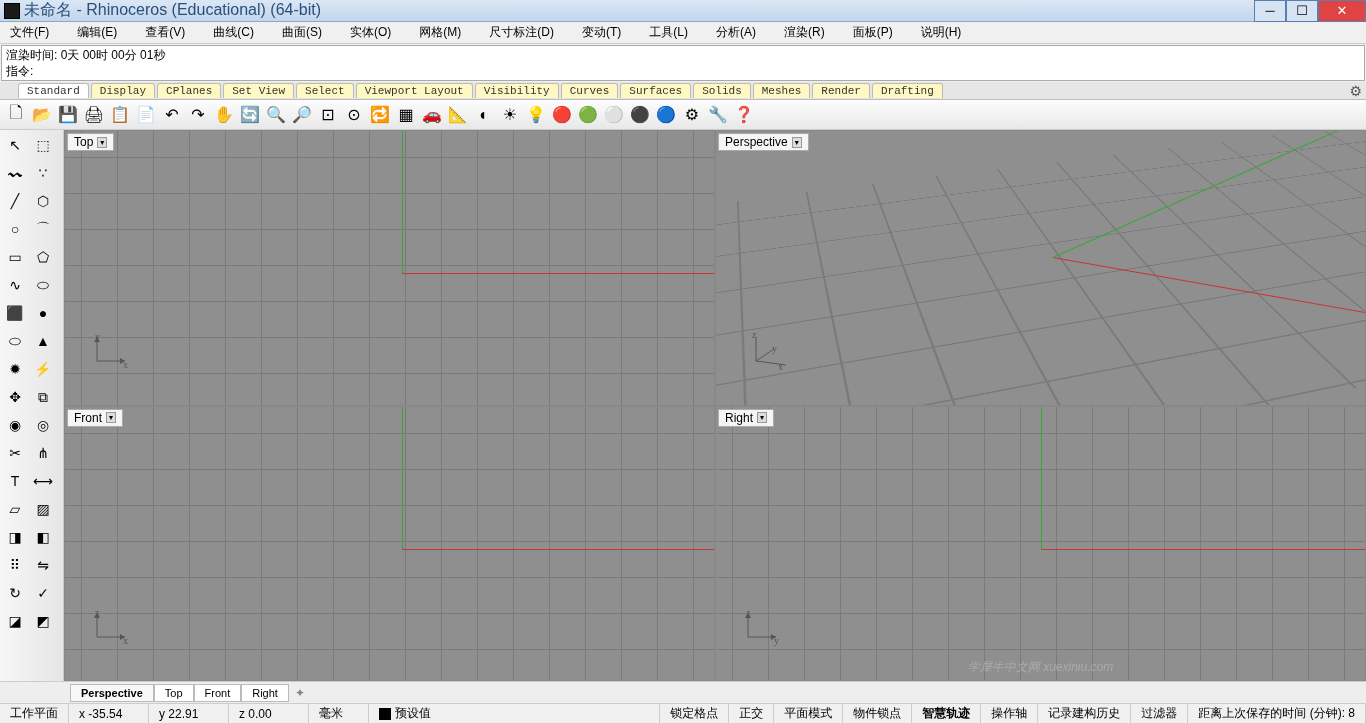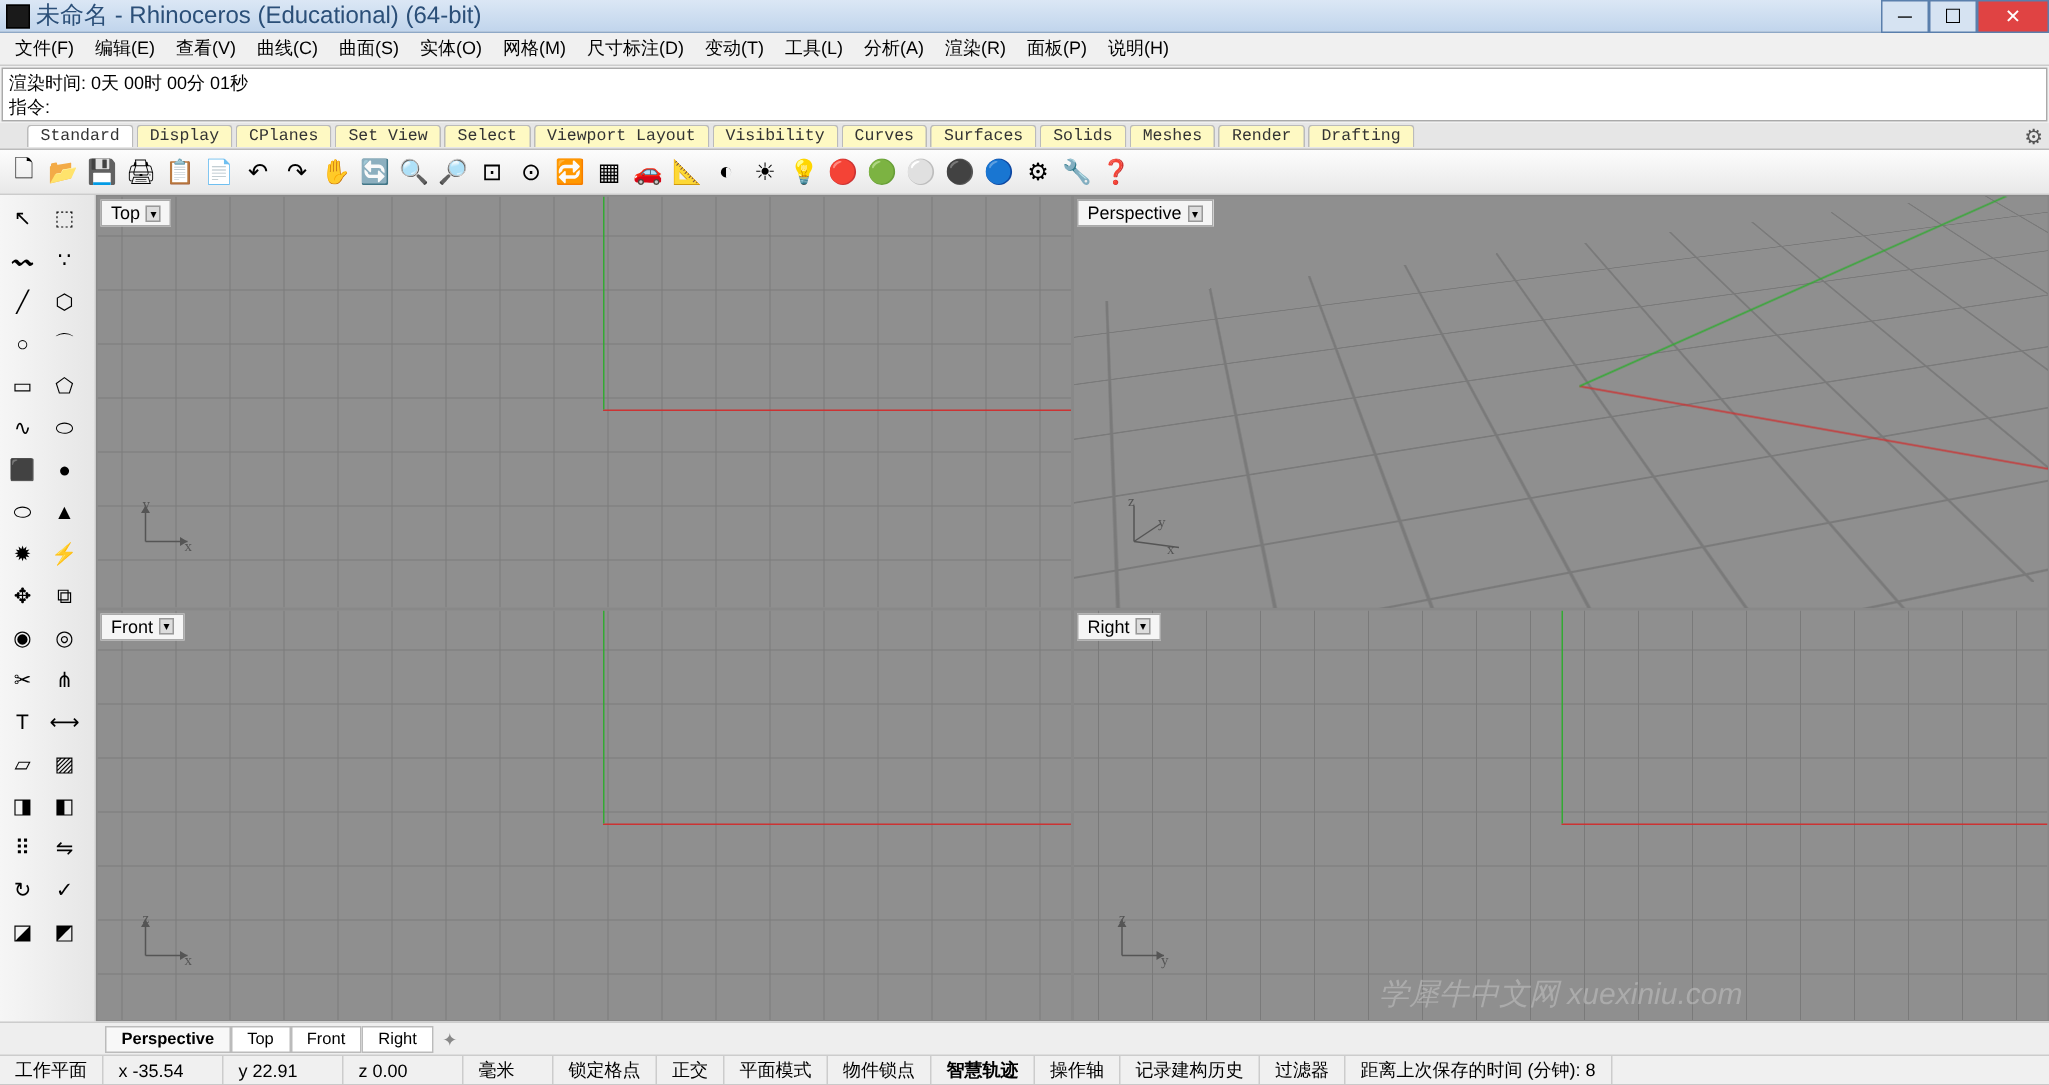--- a/index.html
+++ b/index.html
@@ -7,21 +7,21 @@
 
 
 .titlebar { height: 22px; background: linear-gradient(#dbe7f5, #c1d5ec); border-bottom: 1px solid #8ea8c6; display: flex; align-items: center; padding-left: 4px; }
 .titlebar .appicon { width: 16px; height: 16px; background: #1a1a1a; border: 1px solid #000; margin-right: 4px; }
 .titlebar .title { color: #2b4f78; font-size: 16px; }
 .titlebar .winbtns { margin-left: auto; display: flex; }
 .titlebar .winbtn { width: 32px; height: 22px; border: 1px solid #5a7fac; background: #d6e3f2; display: flex; align-items: center; justify-content: center; font-size: 13px; }
 .titlebar .winbtn.close { background: #e04343; color: #fff; width: 48px; }
 
 
-.menubar { height: 22px; background: #f0f0f0; border-bottom: 1px solid #ccc; display: flex; align-items: center; padding-left: 4px; gap: 2px; }
+.menubar { height: 22px; background: #f0f0f0; border-bottom: 1px solid #ccc; display: flex; align-items: center; padding-left: 4px; gap: 16px; }
 .menubar .menuitem { padding: 2px 6px; cursor: pointer; }
 
 
 .cmdarea { background: #fff; border: 1px solid #aaa; margin: 1px; padding: 2px 4px; height: 36px; display:flex; flex-direction: column; justify-content: center; }
 .cmdarea .cmdline { height: 16px; display: flex; align-items: center; }
 .cmdarea .cmdprompt { margin-right: 2px; }
 .cmdarea input { flex: 1; border: none; outline: none; font-size: 12px; }
 
 
 .tabbar { height: 18px; display: flex; align-items: center; background: #e6e6e6; border-bottom: 1px solid #bbb; padding-left: 18px; }
@@ -245,39 +245,43 @@
       <div class="vplabel">
           <span>Right</span>
           <span class="drop">▾</span>
         </div>
       <svg style="position:absolute; left:26px; top:200px; z-index:3;" width="40" height="40">
           <path d="M6 30 L6 6 M6 30 L34 30" stroke="#555" fill="none"></path>
           <path d="M6 6 L3 11 L9 11 Z M34 30 L29 27 L29 33 Z" fill="#555"></path>
         </svg>
       <div class="axislabel" style="left:30px; top:200px;">z</div>
       <div class="axislabel" style="left:58px; top:228px;">y</div>
-      <div style="position:absolute; bottom:4px; left:50%; transform:translateX(-50%); color:rgba(200,200,200,0.5); font-size:20px; font-style:italic; pointer-events:none;">学犀牛中文网 xuexiniu.com</div>
+      <div style="position:absolute; bottom:4px; left:50%; transform:translateX(-50%); color:rgba(200,200,200,0.5); font-size:12px; font-style:italic; pointer-events:none;">学犀牛中文网 xuexiniu.com</div>
     </div>
   </div>
 </div>
 
 <div class="viewtabs" id="viewtabs">
   <div class="vt active">Perspective</div>
     <div class="vt">Top</div>
     <div class="vt">Front</div>
     <div class="vt">Right</div>
     <div class="plus">✦</div>
 </div>
 
 <div class="statusbar">
   <div class="cell">工作平面</div>
   <div class="cell" style="min-width:80px;">x -35.54</div>
   <div class="cell" style="min-width:80px;">y 22.91</div>
   <div class="cell" style="min-width:80px;">z 0.00</div>
   <div class="cell" style="min-width:60px;">毫米</div>
+  <div class="cell wide">
+      <span class="sw"></span>
+      <span>预设值</span>
+    </div>
   <div class="cell">锁定格点</div>
   <div class="cell">正交</div>
   <div class="cell">平面模式</div>
   <div class="cell">物件锁点</div>
   <div class="cell bold">智慧轨迹</div>
   <div class="cell">操作轴</div>
   <div class="cell">记录建构历史</div>
   <div class="cell">过滤器</div>
   <div class="cell">距离上次保存的时间 (分钟): 8</div>
 </div>

